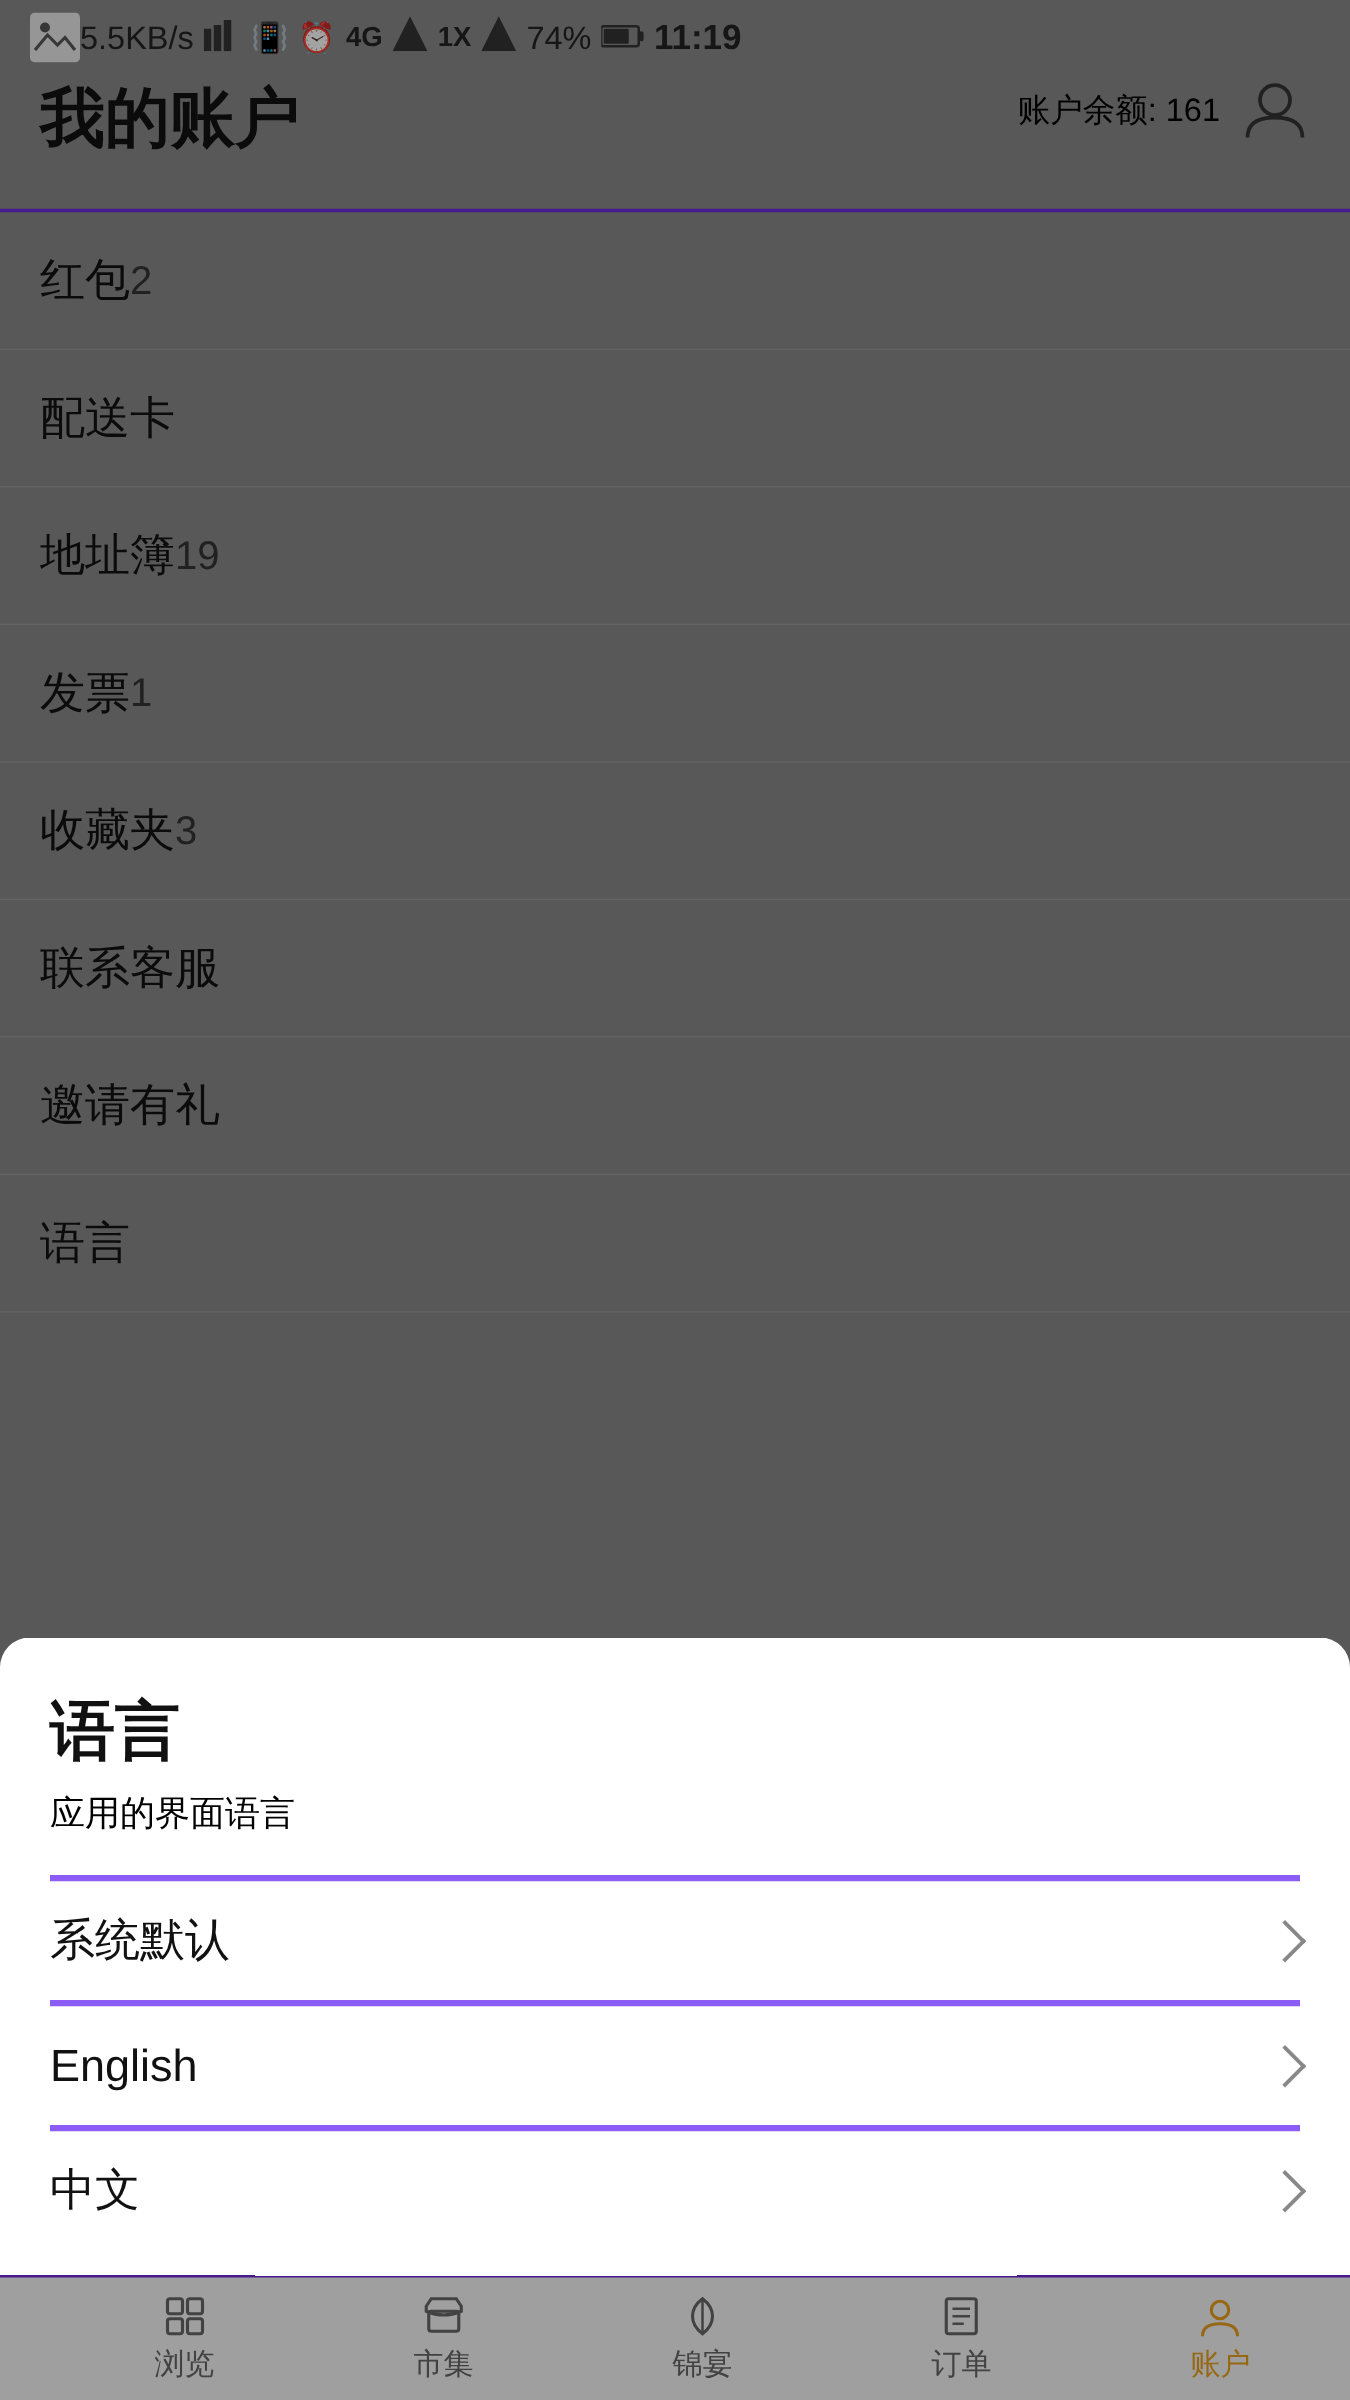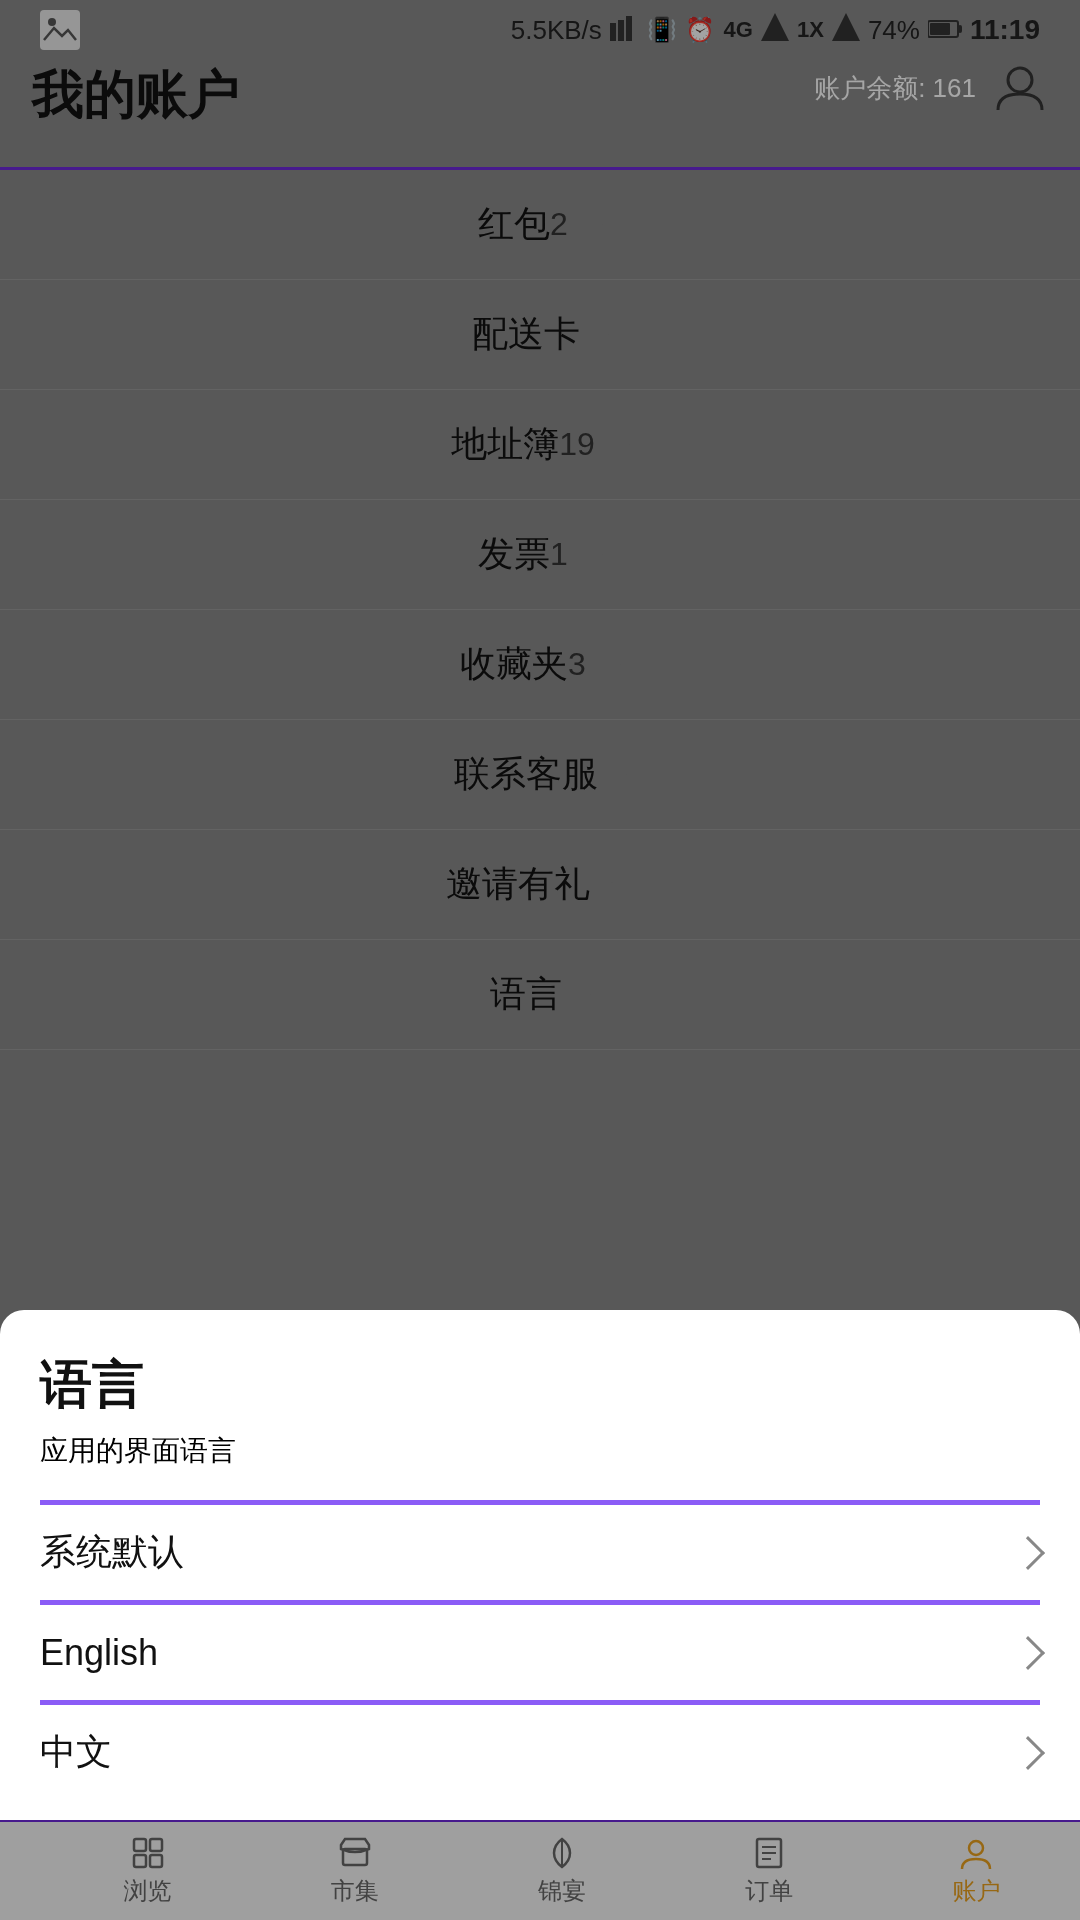--- a/index.html
+++ b/index.html
@@ -14,22 +14,21 @@
       overflow-x: hidden;
     }
 
     
     .status-bar {
       width: 100%;
       height: 60px;
       background: #888888;
       display: flex;
       align-items: center;
-      justify-content: space-between;
-      padding: 0 40px;
+      padding: 0 24px;
       color: #222;
       font-size: 26px;
     }
     .status-bar-left {
       display: flex;
       align-items: center;
     }
     .status-bar-right {
       display: flex;
       align-items: center;
@@ -53,41 +52,41 @@
       font-weight: bold;
       color: #111;
     }
     .header-right {
       display: flex;
       align-items: center;
       gap: 16px;
     }
     .header-balance {
       font-size: 26px;
-      color: #ffffff;
+      color: #000000;
     }
     .header-avatar {
       width: 56px;
       height: 56px;
       display: flex;
       align-items: center;
       justify-content: center;
     }
 
     
     .menu-list {
       width: 100%;
       background: #888888;
     }
     .menu-item {
       width: 100%;
       height: 110px;
       display: flex;
       align-items: center;
-      justify-content: center;
+      justify-content: flex-start;
       padding: 0 32px;
       border-bottom: 1px solid #999;
       cursor: pointer;
     }
     .menu-item-label {
       font-size: 36px;
       color: #111;
     }
     .menu-item-right {
       display: flex;

